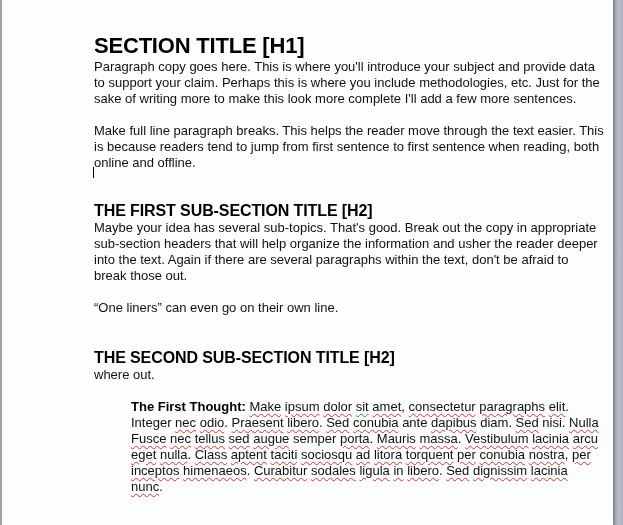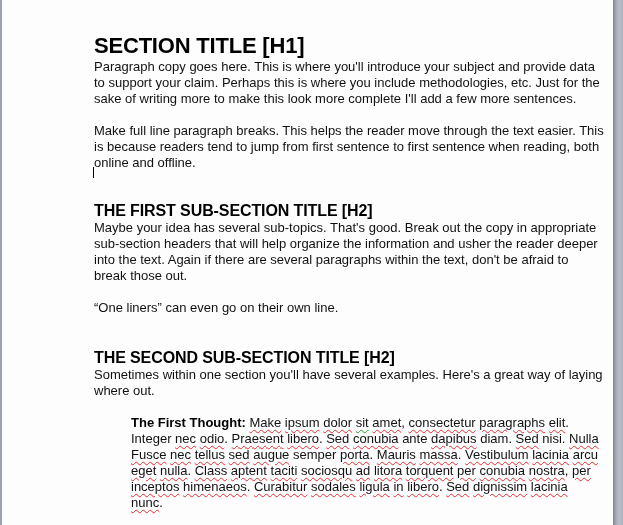--- a/index.html
+++ b/index.html
@@ -79,21 +79,20 @@
       <div class="line">sub-section headers that will help organize the information and usher the reader deeper</div>
       <div class="line">into the text. Again if there are several paragraphs within the text, don't be afraid to</div>
       <div class="line">break those out.</div>
     </div>
     <div class="gap"></div>
     <div class="line">“One liners” can even go on their own line.</div>
     <div class="gap2" style="height:32px"></div>
 
     <h2>THE SECOND SUB-SECTION TITLE [H2]</h2>
     <div>
-      <div class="line">Sometimes within one section you'll have several examples. Here's a great way of laying</div>
       <div class="line">where out.</div>
     </div>
     <div class="gap"></div>
 
     <div class="indent">
       <div class="line"><b>The First Thought:</b><span> <span class="sp">Make</span> <span class="sp">ipsum</span> <span class="sp">dolor</span> <span class="gr">sit</span> <span class="sp">amet</span>, <span class="sp">consectetur</span> <span class="sp">paragraphs</span> <span class="sp">elit</span>.</span></div>
       <div class="line">Integer <span class="sp">nec</span> <span class="sp">odio</span>. <span class="sp">Praesent</span> <span class="sp">libero</span>. <span class="sp">Sed</span> <span class="sp">conubia</span> ante <span class="sp">dapibus</span> diam. <span class="sp">Sed</span> nisi. <span class="sp">Nulla</span></div>
       <div class="line"><span class="sp">Fusce</span> <span class="sp">nec</span> <span class="sp">tellus</span> <span class="sp">sed</span> <span class="sp">augue</span> semper <span class="sp">porta</span>. <span class="sp">Mauris</span> <span class="sp">massa</span>. <span class="sp">Vestibulum</span> <span class="sp">lacinia</span> <span class="sp">arcu</span></div>
       <div class="line"><span class="sp">eget</span> <span class="sp">nulla</span>. <span class="sp">Class</span> <span class="sp">aptent</span> <span class="sp">taciti</span> <span class="sp">sociosqu</span> <span class="sp">ad</span> <span class="sp">litora</span> <span class="sp">torquent</span> <span class="sp">per</span> <span class="sp">conubia</span> <span class="sp">nostra</span>, <span class="sp">per</span></div>
       <div class="line"><span class="sp">inceptos</span> <span class="sp">himenaeos</span>. <span class="sp">Curabitur</span> <span class="sp">sodales</span> <span class="sp">ligula</span> <span class="sp">in</span> <span class="sp">libero</span>. <span class="sp">Sed</span> <span class="sp">dignissim</span> <span class="sp">lacinia</span></div>

